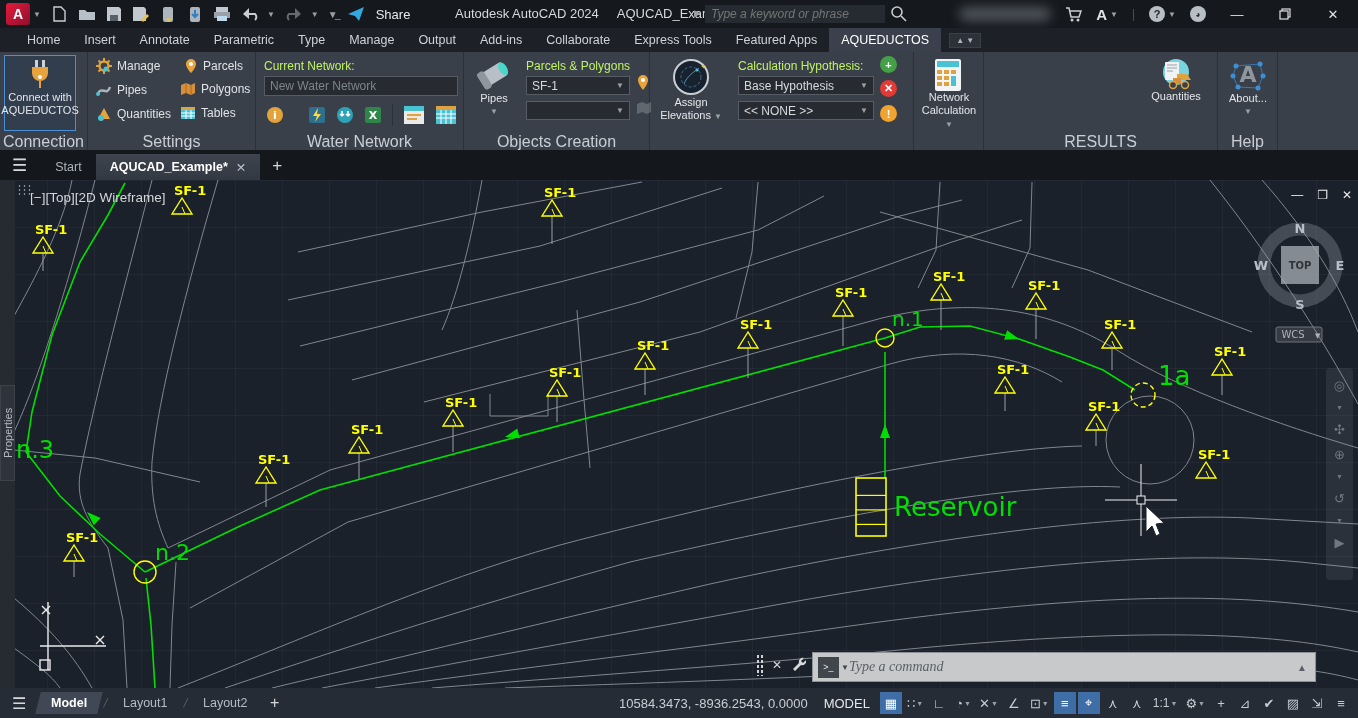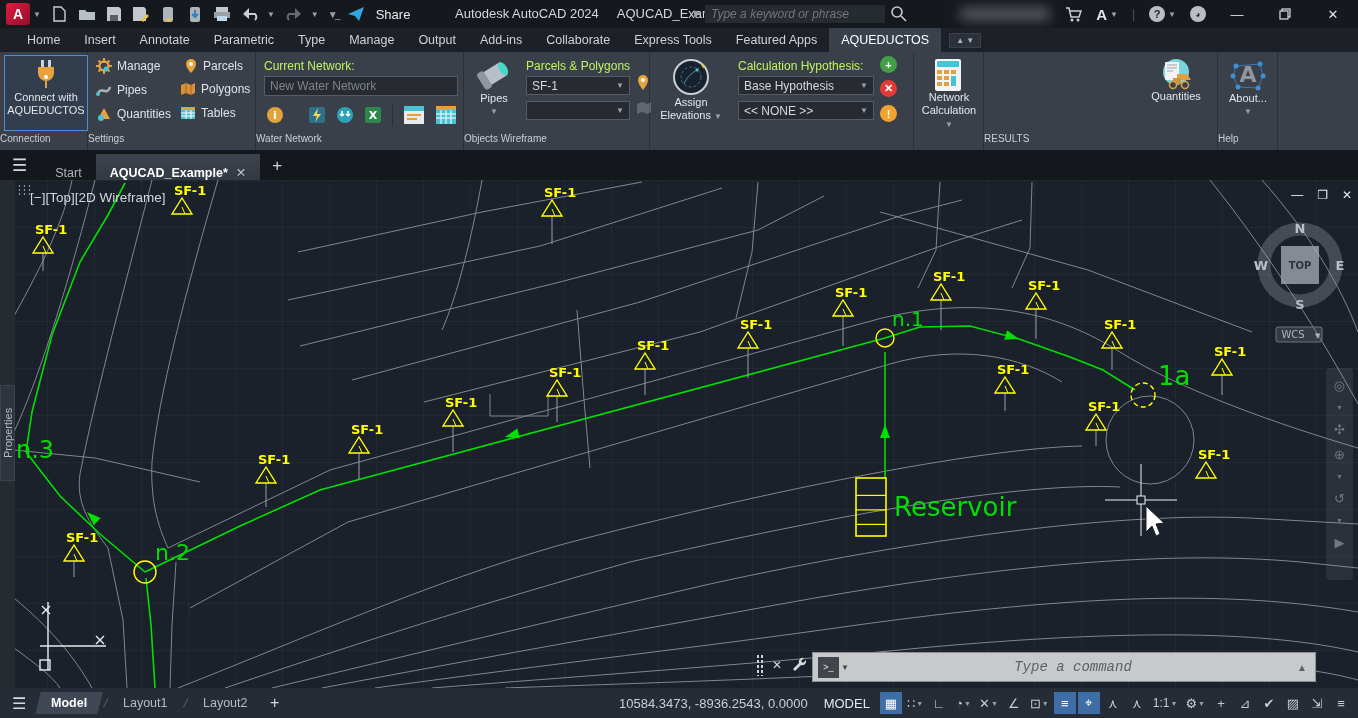--- a/index.html
+++ b/index.html
@@ -22,33 +22,33 @@
   .circ { width:16px; height:16px; border-radius:50%; background:#b9bec5; color:#23272d; font-weight:bold; font-size:11px; display:flex; align-items:center; justify-content:center; }
   .winbtn { width:34px; height:26px; display:flex; align-items:center; justify-content:center; color:#dfe2e6; font-size:13px; }
   
   #ribbontabs { position:absolute; left:0; top:28px; width:1358px; height:24px; background:#1d2127; display:flex; align-items:stretch; padding-left:15px; }
   .rtab { padding:0 12px; display:flex; align-items:center; font-size:12.5px; color:#cfd3d8; }
   .rtab.active { background:#3a414c; color:#fff; }
   .collapsebtn { margin-left:8px; align-self:center; background:#2b3039; border:1px solid #3a404a; color:#aeb4bb; font-size:8px; padding:2px 6px; }
   
   #ribbon { position:absolute; left:0; top:52px; width:1358px; height:98px; background:#3a4049; }
   .rpanel { position:absolute; top:0; height:98px; border-right:1px solid #2b2f36; }
-  .rfoot { position:absolute; bottom:1px; left:0; right:0; height:16px; font-size:10px; color:#c9ced6; }
+  .rfoot { position:absolute; bottom:1px; left:0; right:0; height:16px; text-align:center; font-size:16px; color:#c9ced6; }
   .bigbtn { position:absolute; display:flex; flex-direction:column; align-items:center; justify-content:flex-start; text-align:center; font-size:11px; color:#e3e6ea; line-height:13px; padding-top:3px; }
   .bigbtn.sel { border:1px solid #4a90d9; background:#323d4d; }
   .smallrow { position:absolute; display:flex; align-items:center; gap:5px; font-size:12px; color:#dfe3e8; }
   .rlabel { position:absolute; font-size:12px; color:#bef264; white-space:nowrap; }
   .rinput { position:absolute; background:#272b31; border:1px solid #565c64; color:#7d848d; font-size:12px; padding:1px 5px; display:flex; align-items:center; }
   .rdrop { position:absolute; background:#272b31; border:1px solid #565c64; color:#d5d9de; font-size:12px; padding:1px 5px; display:flex; align-items:center; justify-content:space-between; }
   .rdrop .ddv { margin-left:4px; }
   .badge { position:absolute; width:17px; height:17px; border-radius:50%; color:#fff; font-weight:bold; font-size:11px; display:flex; align-items:center; justify-content:center; }
   
   #filetabs { position:absolute; left:0; top:150px; width:1358px; height:30px; background:#14171c; display:flex; align-items:flex-end; }
   .ft-menu { color:#d5d9de; font-size:17px; margin:0 14px 4px 12px; }
-  .ftab { height:26px; display:flex; align-items:flex-end; padding:0 14px; color:#aeb4bb; font-size:12.5px; }
+  .ftab { height:26px; display:flex; align-items:center; padding:0 14px; color:#aeb4bb; font-size:12.5px; }
   .ftab.active { background:linear-gradient(#3d444f,#333942); color:#fff; font-weight:bold; }
   .ftab .close { margin-left:8px; color:#b9bec5; font-weight:normal; }
   .ft-plus { color:#d5d9de; font-size:17px; margin:0 0 4px 12px; }
   
   #canvas { position:absolute; left:0; top:180px; width:1358px; height:508px; background:#1b212a; overflow:hidden; }
   #canvas .gridbg { position:absolute; inset:0;
      background-image:linear-gradient(rgba(125,140,160,.08) 1px, transparent 1px),linear-gradient(90deg, rgba(125,140,160,.08) 1px, transparent 1px);
      background-size:47px 47px; }
   #palettebar { position:absolute; left:0; top:180px; width:15px; height:508px; background:#262b32; }
   #proptab { position:absolute; left:0; top:385px; width:15px; height:96px; background:#2f343c; border:1px solid #3c424b; color:#b4bac2; font-size:11px; writing-mode:vertical-rl; transform:rotate(180deg); display:flex; align-items:center; justify-content:center; }
@@ -59,21 +59,21 @@
   svg.layer { position:absolute; left:0; top:0; }
   svg text { font-family:"DejaVu Sans", sans-serif; }
   
   #navbar { position:absolute; left:1326px; top:188px; width:27px; height:212px; background:rgba(150,156,164,.16); border-radius:4px; display:flex; flex-direction:column; align-items:center; gap:10px; padding-top:10px; color:#9aa1a9; font-size:13px; opacity:.85; }
   #navbar span { opacity:.75; }
   
   #cmdhist { position:absolute; left:812px; top:448px; height:18px; background:rgba(58,63,69,.85); color:#eceff1; font-family:"DejaVu Sans Mono", monospace; font-size:13px; line-height:18px; padding:0 6px; white-space:nowrap; }
   #cmdbar { position:absolute; left:812px; top:472px; width:504px; height:30px; background:#c7c9cb; border:1px solid #8e9296; display:flex; align-items:center; }
   .cmdtile { width:21px; height:21px; background:#41464d; color:#e8eaec; font-size:9px; display:flex; align-items:center; justify-content:center; margin-left:5px; }
   .cmdtile + .ddv { color:#41464d; margin-left:2px; }
-  #cmdtext { flex:1; color:#5c6066; font-style:italic; font-size:14px; font-family:Liberation Mono, monospace;text-align:center; }
+  #cmdtext { flex:1; color:#5c6066; font-style:italic; font-size:14px; font-family:Liberation Serif, serif; }
   #cmdup { color:#5c6066; font-size:10px; margin-right:8px; }
   #cmdgrips { position:absolute; left:756px; top:474px; display:flex; align-items:center; gap:9px; color:#d6d9dc; }
   .dotcol { width:7px; height:22px; background-image:radial-gradient(#cfd3d8 1px, transparent 1.2px); background-size:4px 5px; }
   
   #statusbar { position:absolute; left:0; top:688px; width:1358px; height:30px; background:#262c35; display:flex; align-items:center; }
   .sb-menu { color:#d5d9de; font-size:16px; margin:0 12px 0 12px; }
   .ltab { height:22px; padding:0 13px; display:flex; align-items:center; color:#b6bcc4; font-size:12.5px; transform:skewX(-14deg); margin-right:2px; }
   .ltab > span { transform:skewX(14deg); }
   .ltab.active { background:#414855; color:#fff; font-weight:bold; }
   .lsep { color:#596069; margin:0 2px; transform:skewX(-14deg); }
@@ -206,21 +206,21 @@
   <span class="rtab">Collaborate</span>
   <span class="rtab">Express Tools</span>
   <span class="rtab">Featured Apps</span>
   <span class="rtab active">AQUEDUCTOS</span>
   <span class="collapsebtn">▲ ▼</span>
 </div>
 
 <div id="ribbon">
 
   <div class="rpanel" style="left:0;width:88px">
-    <div class="bigbtn sel" style="left:4px;top:3px;width:84px;height:76px">
+    <div class="bigbtn sel" style="left:4px;top:3px;width:72px;height:76px">
       <svg width="30" height="32">
         <rect x="10" y="1" width="3" height="7" fill="#cfd3d8"></rect>
           <rect x="17" y="1" width="3" height="7" fill="#cfd3d8"></rect>
         <path d="M7,8 h16 v6 a8,8 0 0 1 -16,0 z" fill="#e8a33d"></path>
         <path d="M15,22 v7" stroke="#e8a33d" stroke-width="2" fill="none"></path>
           <circle cx="15" cy="18" r="2" fill="#fff"></circle>
       </svg>
       <span>Connect with</span>
       <span>AQUEDUCTOS</span>
     </div>
@@ -333,21 +333,21 @@
         <path d="M7,1 a5,5 0 0 1 5,5 c0,4 -5,10 -5,10 c0,0 -5,-6 -5,-10 a5,5 0 0 1 5,-5" fill="#e8a33d"></path>
         <circle cx="7" cy="6" r="2" fill="#fff"></circle>
       </svg>
     <div class="rdrop" style="left:62px;top:49px;width:104px;height:19px">
         <span></span>
         <span class="ddv">▼</span>
       </div>
     <svg class="abs" style="left:172px;top:49px;opacity:.4" width="16" height="14">
         <path d="M1,3 L6,1 L11,3 L15,1 V11 L11,13 L6,11 L1,13 z" fill="#9aa1a9"></path>
       </svg>
-    <div class="rfoot">Objects Wireframe</div>
+    <div class="rfoot">Objects Creation</div>
   </div>
 
   <div class="rpanel" style="left:650px;width:264px">
     <div class="bigbtn" style="left:8px;top:3px;width:66px;height:76px">
       <svg width="38" height="38">
           <circle cx="19" cy="19" r="17" fill="#17222e" stroke="#c9ced4" stroke-width="2"></circle>
           <circle cx="19" cy="19" r="10" fill="none" stroke="#3f6f8e" stroke-width="1" stroke-dasharray="3,2"></circle>
           <path d="M12,26 C15,18 22,14 27,10" stroke="#5a8fae" fill="none"></path>
           <circle cx="25" cy="12" r="1.5" fill="#49c2d4"></circle>
           <text x="28" y="11" font-size="8" fill="#e8c44a">✦</text>

